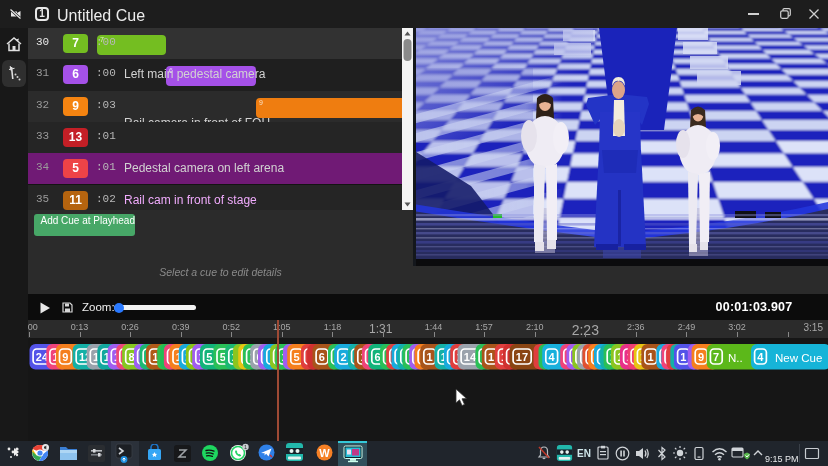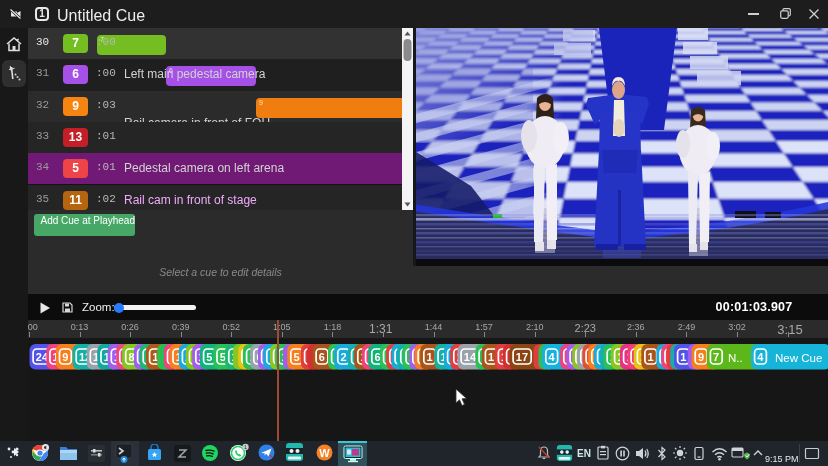--- a/index.html
+++ b/index.html
@@ -521,29 +521,29 @@
     <div style="position:absolute;left:290.4px;top:2px;width:28px;text-align:center;font-size:9px;color:#a8a8a8">1:18</div>
     <div style="position:absolute;left:304.4px;top:12px;width:1px;height:5px;background:#888"></div>
     <div style="position:absolute;left:341.0px;top:2px;width:28px;text-align:left;font-size:12px;color:#a8a8a8">1:31</div>
     <div style="position:absolute;left:355.0px;top:12px;width:1px;height:5px;background:#888"></div>
     <div style="position:absolute;left:391.6px;top:2px;width:28px;text-align:center;font-size:9px;color:#a8a8a8">1:44</div>
     <div style="position:absolute;left:405.6px;top:12px;width:1px;height:5px;background:#888"></div>
     <div style="position:absolute;left:442.1px;top:2px;width:28px;text-align:center;font-size:9px;color:#a8a8a8">1:57</div>
     <div style="position:absolute;left:456.1px;top:12px;width:1px;height:5px;background:#888"></div>
     <div style="position:absolute;left:492.7px;top:2px;width:28px;text-align:center;font-size:9px;color:#a8a8a8">2:10</div>
     <div style="position:absolute;left:506.7px;top:12px;width:1px;height:5px;background:#888"></div>
-    <div style="position:absolute;left:543.3px;top:2px;width:28px;text-align:center;font-size:11px;color:#a8a8a8">2:23</div>
+    <div style="position:absolute;left:543.3px;top:2px;width:28px;text-align:center;font-size:14px;color:#a8a8a8">2:23</div>
     <div style="position:absolute;left:557.3px;top:12px;width:1px;height:5px;background:#888"></div>
     <div style="position:absolute;left:593.8px;top:2px;width:28px;text-align:center;font-size:9px;color:#a8a8a8">2:36</div>
     <div style="position:absolute;left:607.8px;top:12px;width:1px;height:5px;background:#888"></div>
     <div style="position:absolute;left:644.4px;top:2px;width:28px;text-align:center;font-size:9px;color:#a8a8a8">2:49</div>
     <div style="position:absolute;left:658.4px;top:12px;width:1px;height:5px;background:#888"></div>
     <div style="position:absolute;left:695.0px;top:2px;width:28px;text-align:center;font-size:9px;color:#a8a8a8">3:02</div>
     <div style="position:absolute;left:709.0px;top:12px;width:1px;height:5px;background:#888"></div>
-    <div style="position:absolute;left:748px;top:2px;width:28px;text-align:center;font-size:13px;color:#a8a8a8">3:15</div>
+    <div style="position:absolute;left:767px;top:2px;width:28px;text-align:right;font-size:10px;color:#a8a8a8">3:15</div>
     <div style="position:absolute;left:759.5px;top:12px;width:1px;height:5px;background:#888"></div>
   </div>
 
 <div style="position:absolute;left:28px;top:338px;width:800px;height:103px;background:#161616"></div>
 <svg width="828" height="26" viewBox="0 0 828 26" style="position:absolute;left:0px;top:344px">
     <rect x="29.5" y="0" width="27.5" height="25.5" rx="6" fill="#5353e8"></rect>
     <rect x="33.1" y="5" width="18.1" height="15" rx="3.5" fill="none" stroke="#fff" stroke-width="1.7"></rect>
     <text x="35.8" y="16.7" font-size="11" font-weight="bold" fill="#fff" font-family="Liberation Sans">24</text>
     <rect x="46.3" y="0" width="22.0" height="25.5" rx="6" fill="#f0437a"></rect>
     <rect x="49.9" y="5" width="11.8" height="15" rx="3.5" fill="none" stroke="#fff" stroke-width="1.7"></rect>

